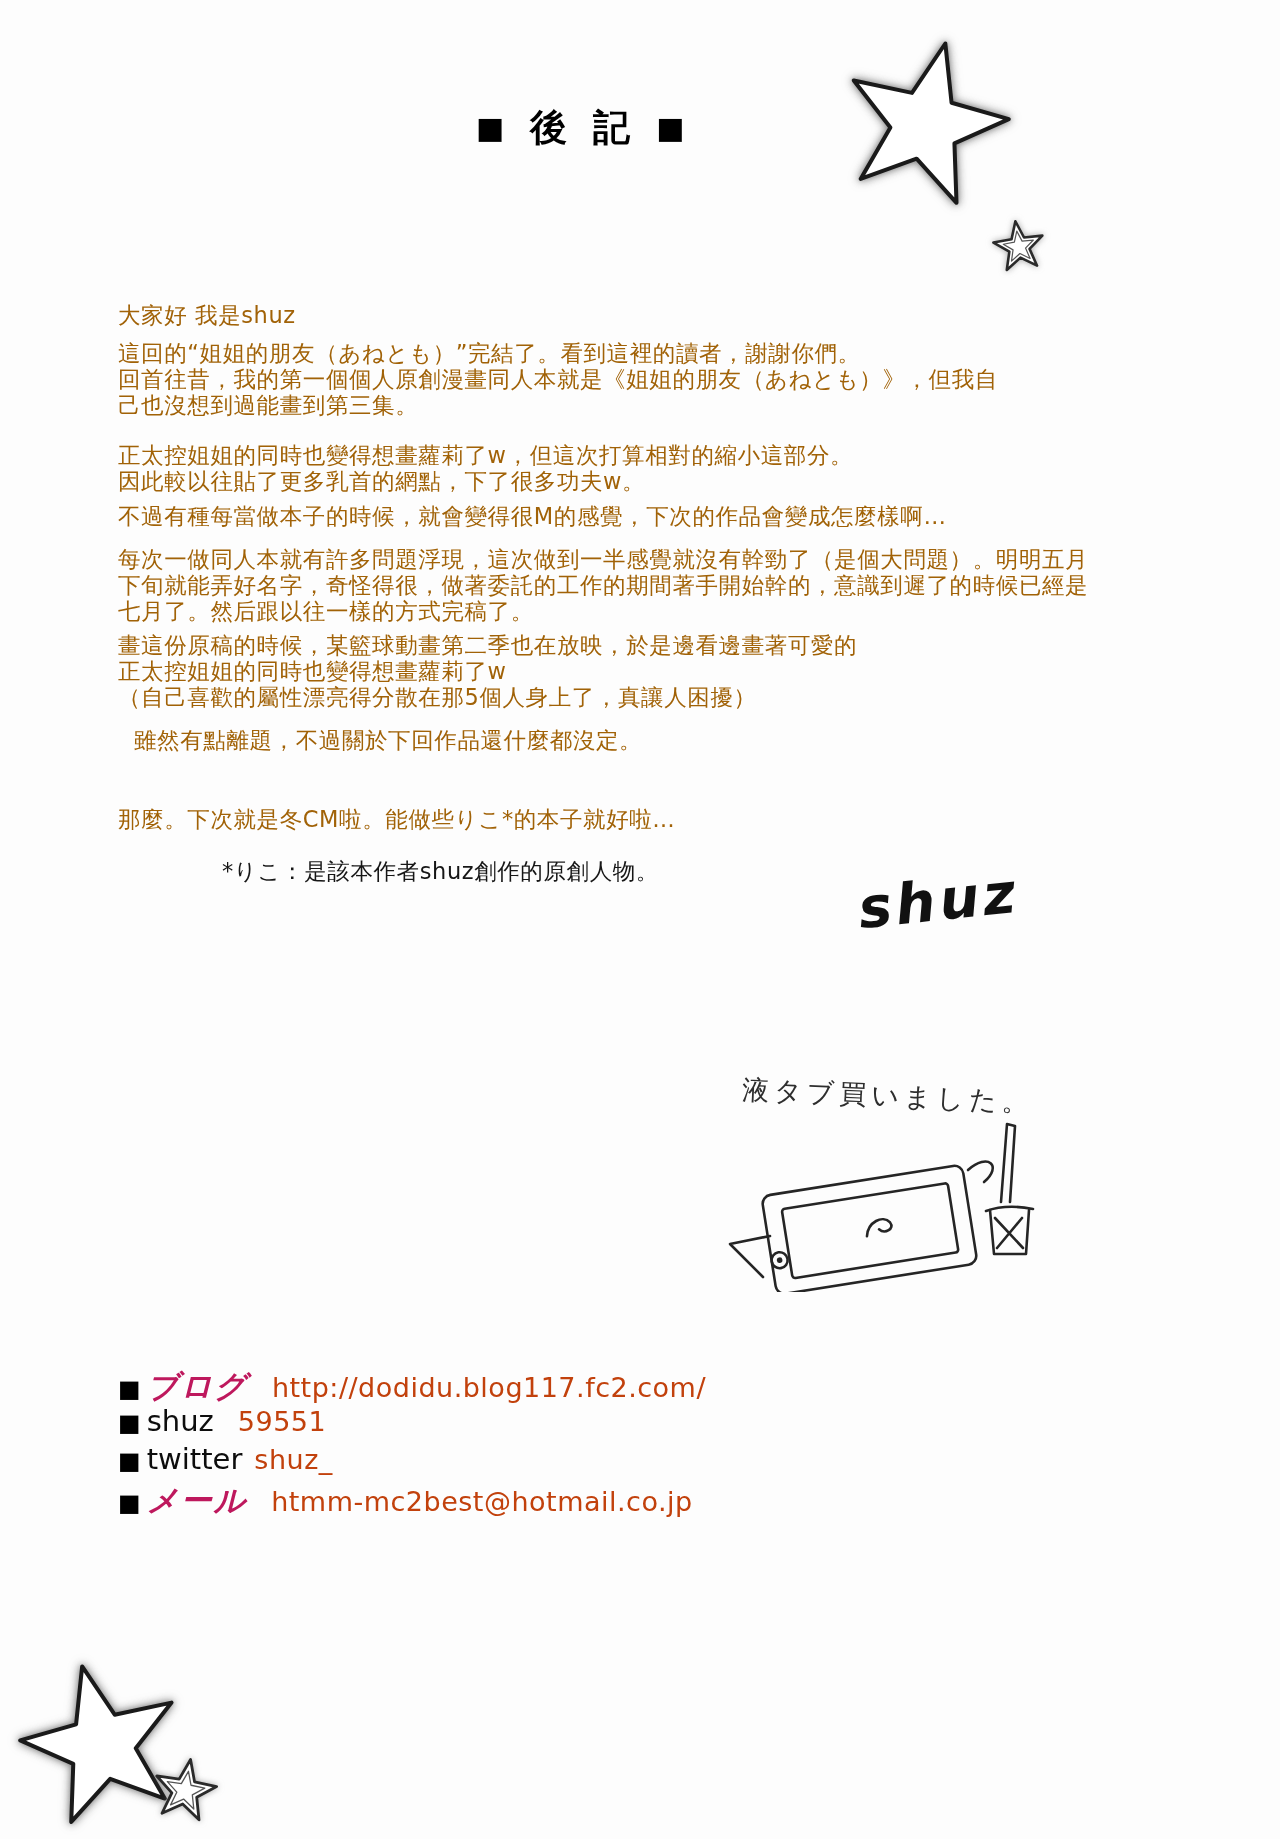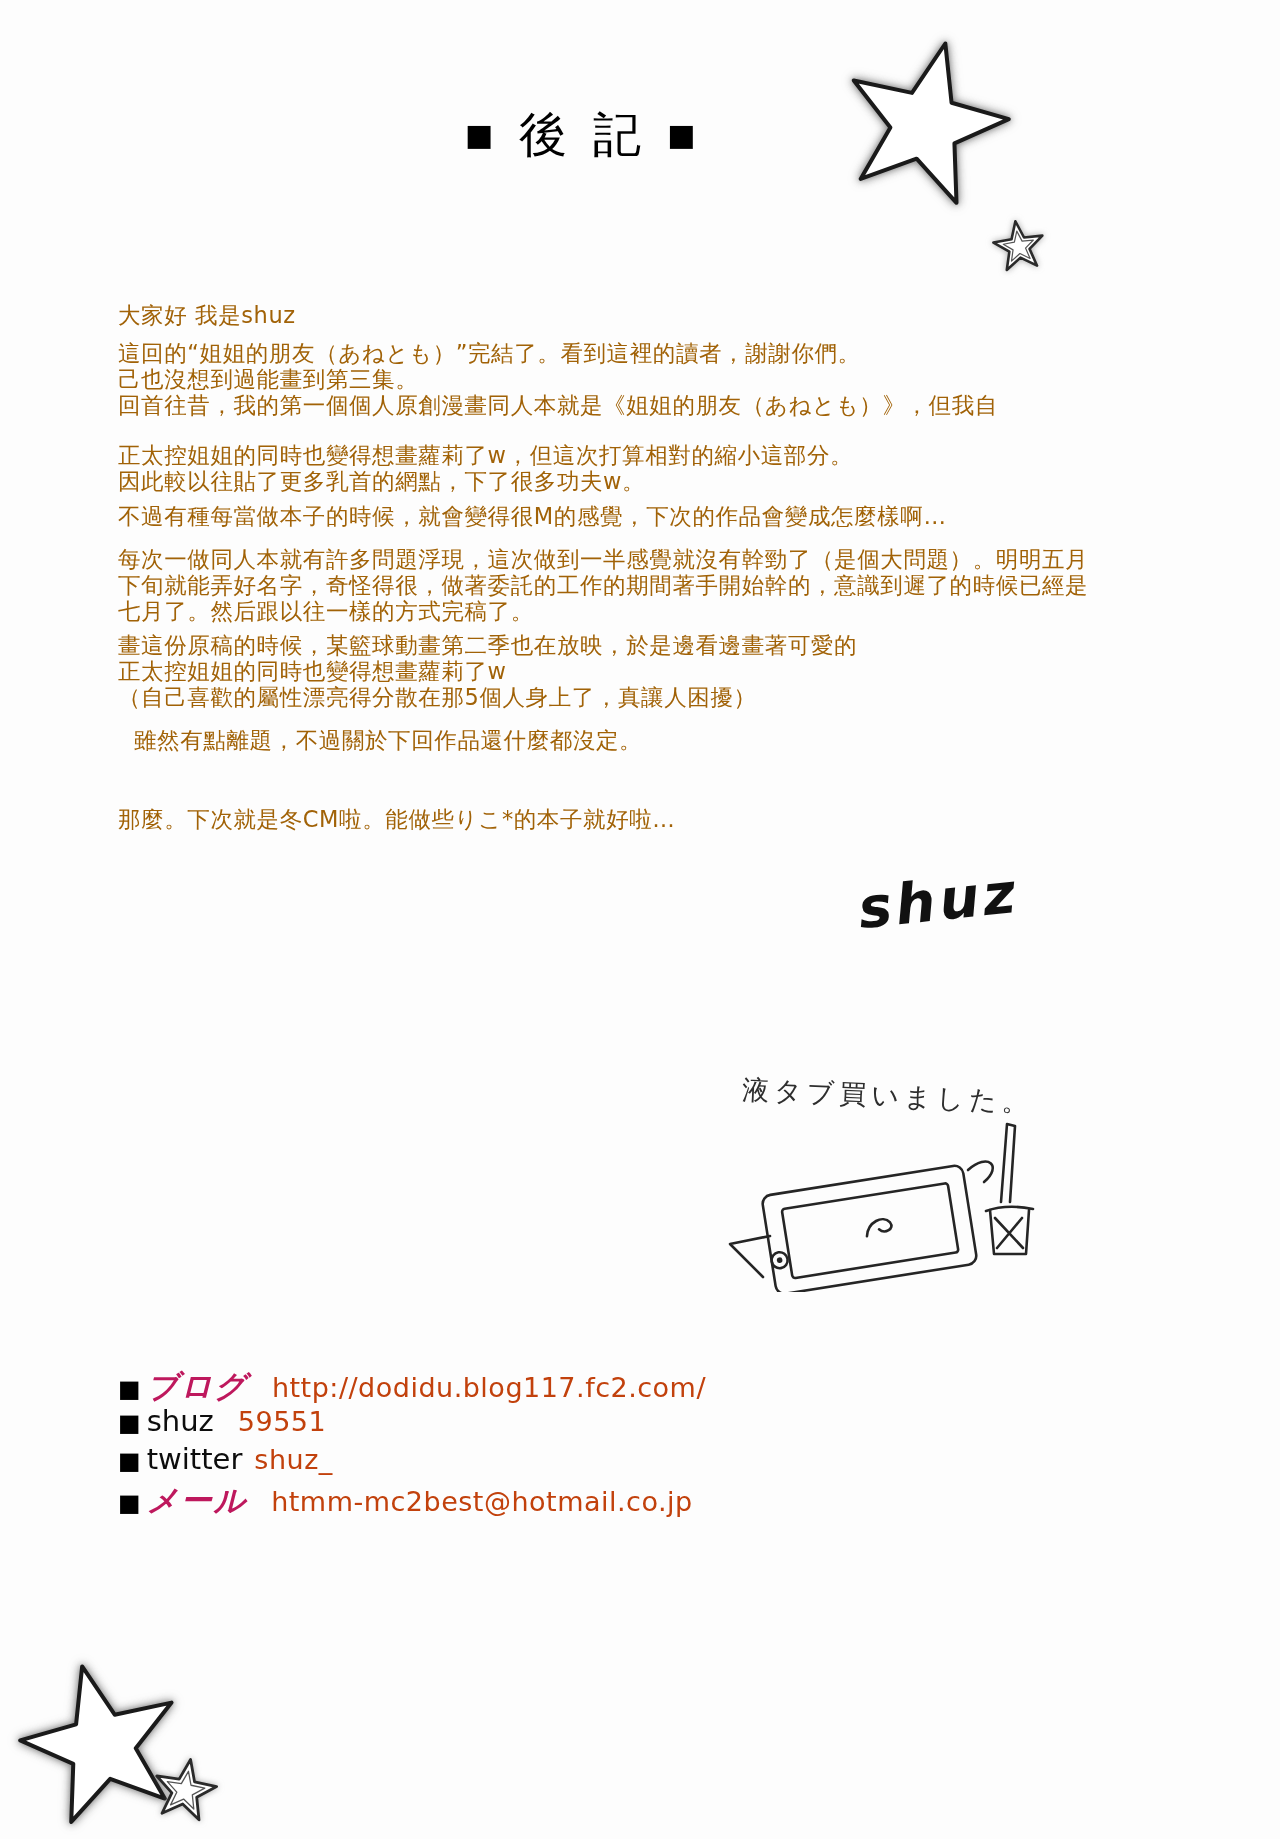--- a/index.html
+++ b/index.html
@@ -8,21 +8,21 @@
     background:#fdfdfd; overflow:hidden;
     font-family:"DejaVu Sans", sans-serif; color:#1b1b1b;
   }
   
   .title {
     position:absolute; left:330px; top:103px; width:500px;
     display:flex; align-items:center; justify-content:center; gap:26px;
     font-weight:bold; color:#000;
   }
   .title .sq { font-size:30px; line-height:1; }
-  .title .t  { font-size:48px; letter-spacing:26px; margin-right:-26px; font-weight:normal;text-align:center; }
+  .title .t  { font-size:37px; letter-spacing:26px; margin-right:-26px; font-weight:bold;text-align:center; }
   
   .para {
     position:absolute; left:118px; width:1080px;
     font-size:22.5px; line-height:26px; letter-spacing:0.6px;
     color:#a16207; white-space:nowrap;
   }
   .footnote { position:absolute; left:222px; font-size:22.5px; letter-spacing:0.6px; color:#161616; white-space:nowrap; }
   
   .signature {
     position:absolute; left:858px; top:868px;
@@ -69,22 +69,22 @@
       <polygon points="0,-16 3.9,-5.4 15.2,-4.9 6.3,2 9.4,12.9 0,6.6 -9.4,12.9 -6.3,2 -15.2,-4.9 -3.9,-5.4" fill="none" stroke="#555" stroke-width="1.2" stroke-linejoin="round"></polygon>
     </g>
   </svg>
 
   <div class="para" style="top:302px;">
     <div>大家好 我是shuz</div>
   </div>
 
   <div class="para" style="top:340px;">
     <div>這回的“姐姐的朋友（あねとも）”完結了。看到這裡的讀者，謝謝你們。</div>
+    <div>回首往昔，我的第一個個人原創漫畫同人本就是《姐姐的朋友（あねとも）》，但我自</div>
     <div>己也沒想到過能畫到第三集。</div>
-    <div>回首往昔，我的第一個個人原創漫畫同人本就是《姐姐的朋友（あねとも）》，但我自</div>
   </div>
 
   <div class="para" style="top:442px;">
     <div>正太控姐姐的同時也變得想畫蘿莉了w，但這次打算相對的縮小這部分。</div>
     <div>因此較以往貼了更多乳首的網點，下了很多功夫w。</div>
   </div>
   <div class="para" style="top:503px;">
     <div>不過有種每當做本子的時候，就會變得很M的感覺，下次的作品會變成怎麼樣啊…</div>
   </div>
 
@@ -101,20 +101,21 @@
   </div>
 
   <div class="para" style="top:727px;margin-left:16px;">
     <div>雖然有點離題，不過關於下回作品還什麼都沒定。</div>
   </div>
 
   <div class="para" style="top:806px;">
     <div>那麼。下次就是冬CM啦。能做些りこ*的本子就好啦…</div>
   </div>
 
+  <div class="footnote" style="top:856px;">*りこ：是該本作者shuz創作的原創人物。</div>
 
   <div class="signature">shuz</div>
 
   <div class="sketch-note">液タブ買いました。</div>
 
   <svg class="sketch-svg" width="320" height="180" viewBox="0 0 320 180">
     <g stroke="#252525" stroke-width="2.6" fill="none" stroke-linecap="round" stroke-linejoin="round">
 
       <path d="M 52,124 L 12,132 L 45,165"></path>
 

